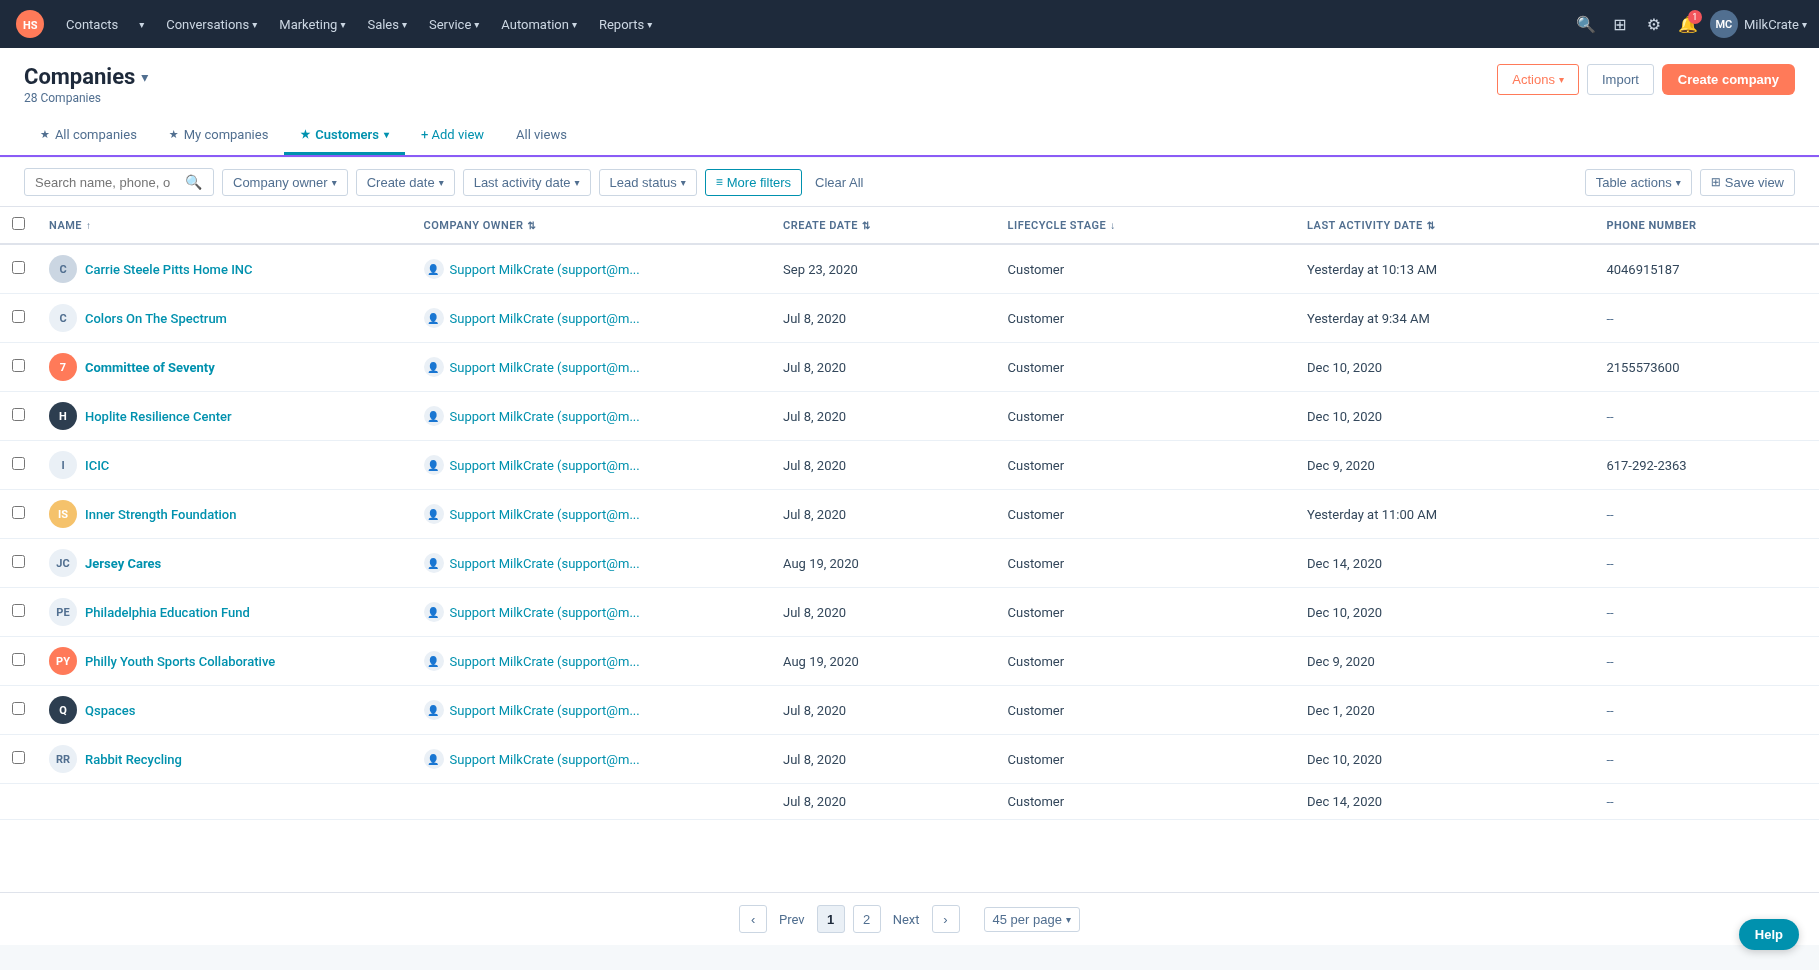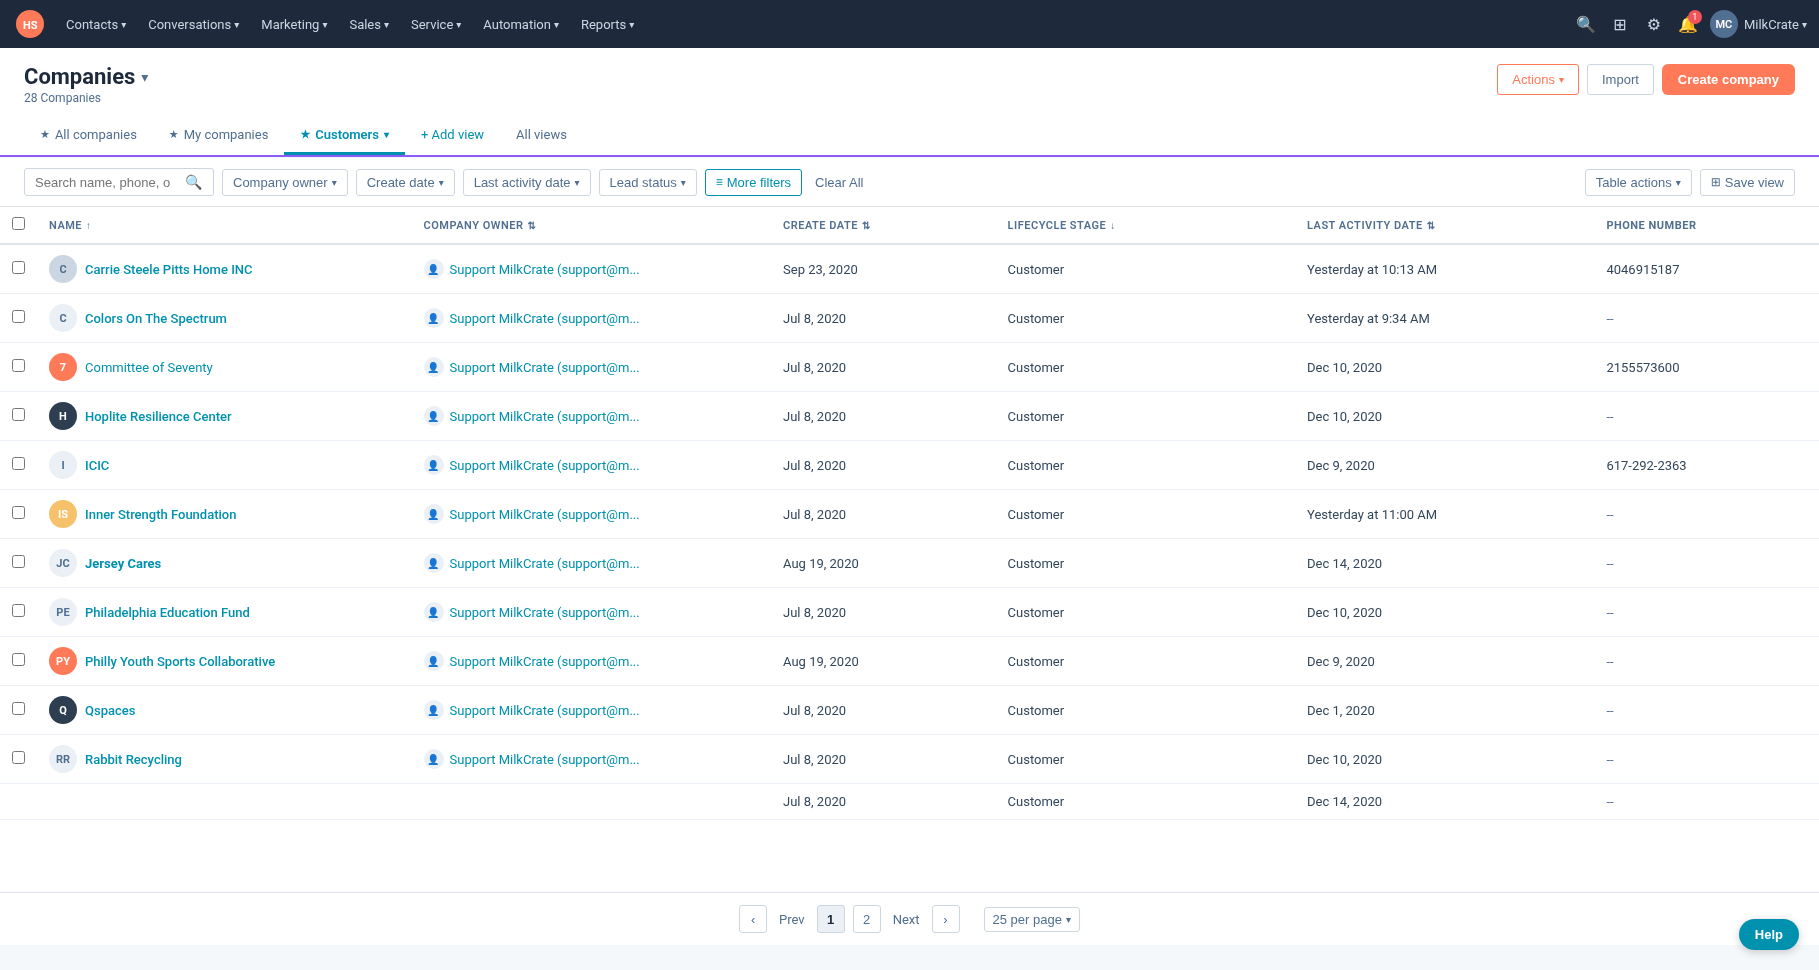--- a/index.html
+++ b/index.html
@@ -14,21 +14,21 @@
 </head>
 <body>
 
 <nav style="background:#1e2a3b; display:flex; align-items:center; height:48px; padding:0 12px; gap:2px;">
   <div style="width:36px;height:36px;display:flex;align-items:center;justify-content:center;margin-right:6px;cursor:pointer;">
     <svg width="28" height="28" viewBox="0 0 28 28" fill="none">
       <circle cx="14" cy="14" r="14" fill="#ff7a59"></circle>
       <text x="7" y="19" fill="white" font-size="11" font-weight="bold">HS</text>
     </svg>
   </div>
-  <div style="color:#cbd6e2;font-size:13px;padding:6px 10px;border-radius:3px;cursor:pointer;display:flex;align-items:center;gap:3px;">
+  <div style="color:#cbd6e2;font-size:13px;padding:6px 10px;border-radius:3px;cursor:pointer;display:flex;align-items:center;gap:21px;">
     <span>Contacts</span>
       <span style="font-size:10px;">▾</span>
   </div>
   <div style="color:#cbd6e2;font-size:13px;padding:6px 10px;border-radius:3px;cursor:pointer;display:flex;align-items:center;gap:3px;">
     <span>Conversations</span>
       <span style="font-size:10px;">▾</span>
   </div>
   <div style="color:#cbd6e2;font-size:13px;padding:6px 10px;border-radius:3px;cursor:pointer;display:flex;align-items:center;gap:3px;">
     <span>Marketing</span>
       <span style="font-size:10px;">▾</span>
@@ -234,21 +234,21 @@
     <td style="padding:10px 12px;vertical-align:middle;color:#33475b;">Yesterday at 9:34 AM</td>
     <td style="padding:10px 12px;vertical-align:middle;color:#516f90;">--</td>
   </tr>
         <tr style="border-bottom: 1px solid rgb(234, 240, 246);">
     <td style="padding:10px 12px;vertical-align:middle;">
       <input type="checkbox" style="">
     </td>
     <td style="padding:10px 12px;vertical-align:middle;">
       <div style="display:flex;align-items:center;gap:8px;">
         <div style="width:28px;height:28px;border-radius:50%;background:#ff7a59;display:flex;align-items:center;justify-content:center;font-size:11px;font-weight:700;color:white;flex-shrink:0;">7</div>
-        <a href="#" style="color:#0091ae;text-decoration:none;font-weight:400;">Committee of Seventy</a>
+        <a href="#" style="color:#0091ae;text-decoration:none;font-weight:700;">Committee of Seventy</a>
       </div>
     </td>
     <td style="padding:10px 12px;vertical-align:middle;">
       <div style="display:flex;align-items:center;gap:6px;">
         <div style="width:20px;height:20px;border-radius:50%;background:#eaf0f6;display:flex;align-items:center;justify-content:center;font-size:10px;color:#516f90;">👤</div>
         <span style="color:#0091ae;">Support MilkCrate (support@m...</span>
       </div>
     </td>
     <td style="padding:10px 12px;vertical-align:middle;color:#33475b;">Jul 8, 2020</td>
     <td style="padding:10px 12px;vertical-align:middle;color:#33475b;">Customer</td>
@@ -447,20 +447,20 @@
   <span style="margin:0 4px;">Prev</span>
   <button style="border:1px solid #cbd6e2;background:#eaf0f6;font-weight:600;color:#1e2a3b;width:28px;height:28px;display:flex;align-items:center;justify-content:center;border-radius:3px;cursor:pointer;font-size:13px;">
     <span>1</span>
   </button>
   <button style="border:1px solid #cbd6e2;background:white;color:#516f90;width:28px;height:28px;display:flex;align-items:center;justify-content:center;border-radius:3px;cursor:pointer;font-size:13px;">
     <span>2</span>
   </button>
   <span style="margin:0 4px;">Next</span>
   <button style="border:1px solid #cbd6e2;background:white;color:#516f90;width:28px;height:28px;display:flex;align-items:center;justify-content:center;border-radius:3px;cursor:pointer;font-size:13px;">›</button>
   <button style="border:1px solid #cbd6e2;background:white;color:#516f90;padding:4px 8px;border-radius:3px;cursor:pointer;font-size:13px;display:flex;align-items:center;gap:4px;margin-left:16px;">
-    <span>25 per page</span>
+    <span>45 per page</span>
     <span style="font-size:10px;">▾</span>
   </button>
 </div>
 
 <button style="position:fixed;bottom:20px;right:20px;background:#0091ae;color:white;border:none;border-radius:20px;padding:8px 16px;font-size:13px;font-weight:600;cursor:pointer;box-shadow:0 2px 8px rgba(0,0,0,0.2);">
   <span>Help</span>
 </button>
 
 </body></html>

